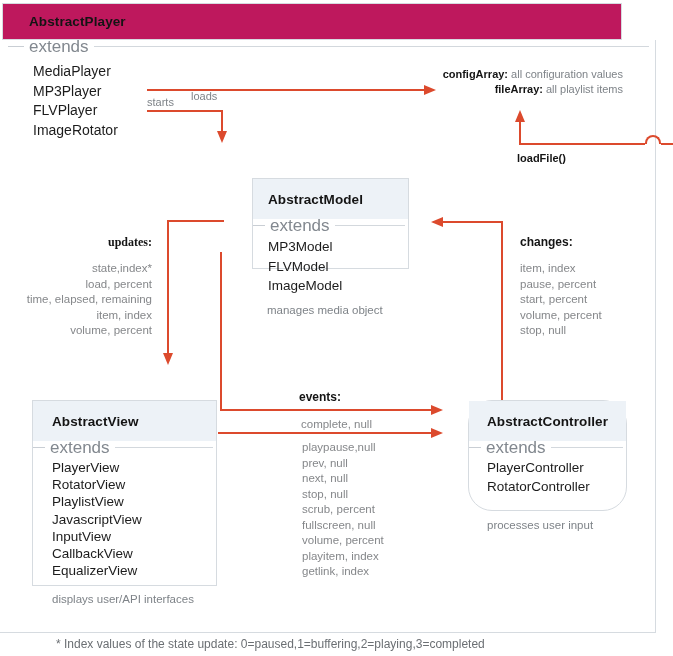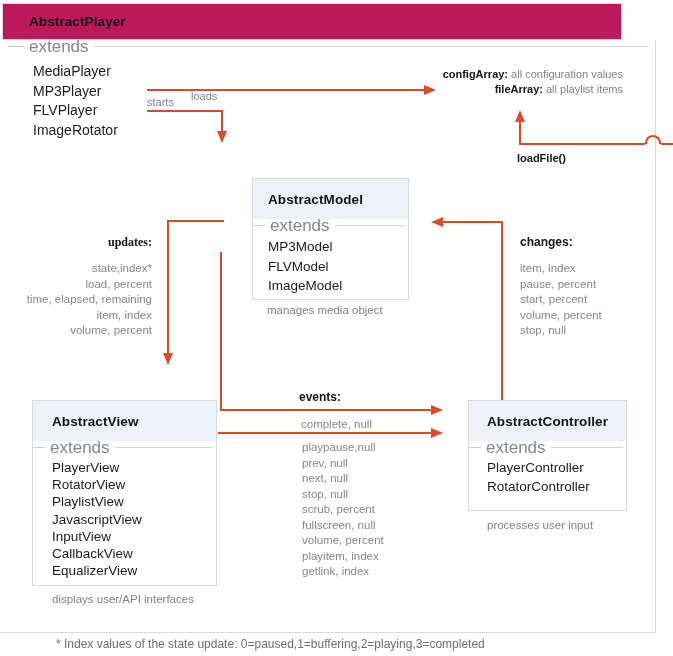--- a/index.html
+++ b/index.html
@@ -100,21 +100,21 @@
     <div class="kv"><b>fileArray:</b><span> all playlist items</span></div>
   </div>
 
   <div class="tri up" style="left:515px; top:110px;"></div>
   <div class="rline" style="left:519px; top:120px; width:2px; height:25px;"></div>
   <div class="rline" style="left:519px; top:143px; width:126px; height:2px;"></div>
   <div class="hop" style="left:645px; top:135px;"></div>
   <div class="rline" style="left:661px; top:143px; width:12px; height:2px;"></div>
   <div class="bold-label" style="left:517px; top:152px;">loadFile()</div>
 
-  <div class="box" style="left:252px; top:178px; width:157px; height:122px;">
+  <div class="box" style="left:252px; top:178px; width:157px; height:91px;">
     <div class="box-head" style="padding-left:15px;">
       <span class="title">AbstractModel</span>
     </div>
     <div class="extends-row">
       <i class="tick"></i>
       <span class="xlabel">extends</span>
       <i class="xline"></i>
     </div>
     <div class="items" style="padding:5px 0 0 15px; line-height:19.5px;">
       <div>MP3Model</div>
@@ -185,21 +185,21 @@
       <div>RotatorView</div>
       <div>PlaylistView</div>
       <div>JavascriptView</div>
       <div>InputView</div>
       <div>CallbackView</div>
       <div>EqualizerView</div>
     </div>
   </div>
   <div class="caption" style="left:52px; top:593px;">displays user/API interfaces</div>
 
-  <div class="box" style="left:468px; top:400px; width:159px; height:111px;">
+  <div class="box" style="left:468px; top:400px; width:159px; height:111px;border-radius:24px;">
     <div class="box-head" style="padding-left:18px;">
       <span class="title">AbstractController</span>
     </div>
     <div class="extends-row">
       <i class="tick"></i>
       <span class="xlabel">extends</span>
       <i class="xline"></i>
     </div>
     <div class="items" style="padding:5px 0 0 18px; line-height:18.5px;">
       <div>PlayerController</div>

